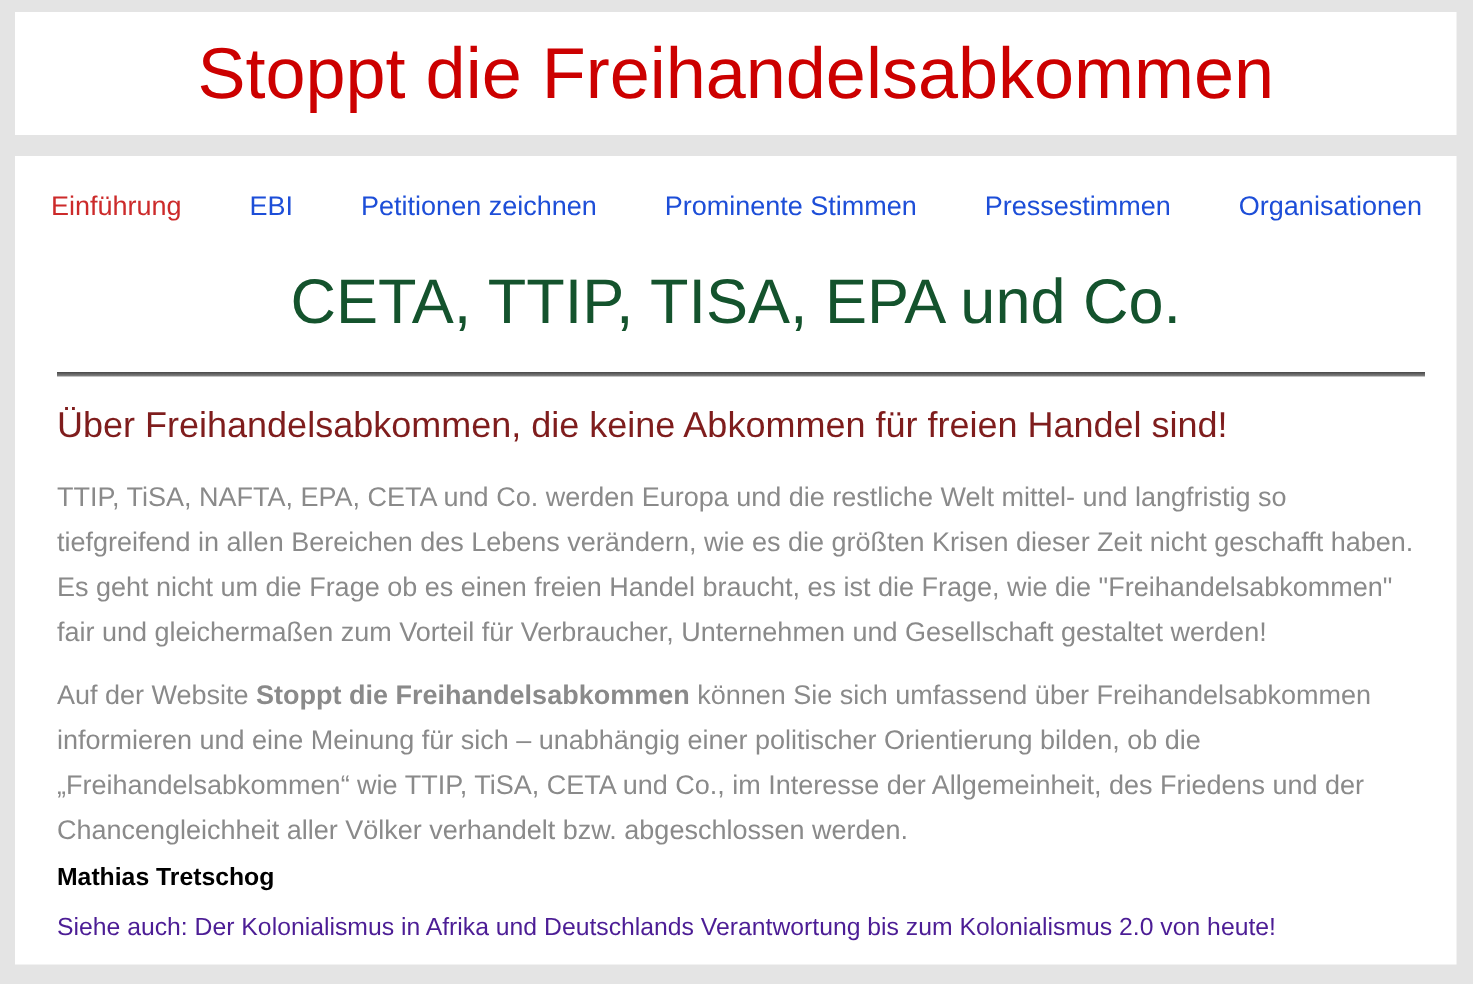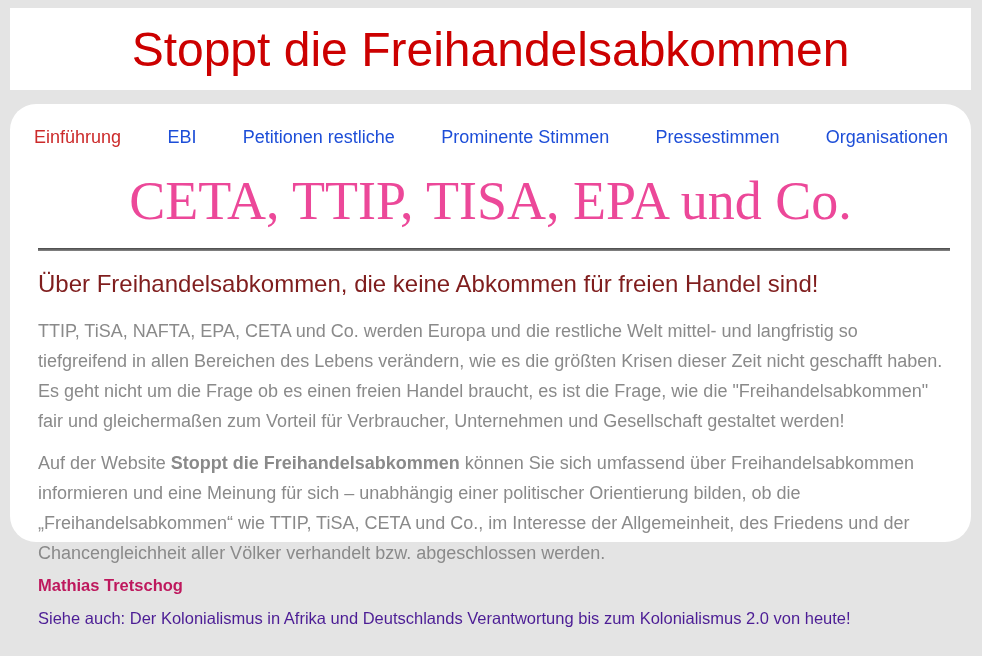--- a/index.html
+++ b/index.html
@@ -24,45 +24,43 @@
   .banner h1 {
     color: #cc0000;
     font-size: 48px;
     font-weight: 400;
     letter-spacing: 0px;
     white-space: nowrap;
   }
   .content {
     background: #ffffff;
     margin: 14px 11px 13px 10px;
-    height: 438px;
+    height: 539px;
     padding-top: 23px;
-    border-radius: 26px;
   }
   .nav {
     display: flex;
     justify-content: space-between;
     padding: 0 23px 0 24px;
     font-size: 18px;
   }
   .nav a {
     color: #1d4ed8;
     text-decoration: none;
     white-space: nowrap;
     cursor: pointer;
   }
   .nav a.active { color: #cc2a2a; }
   .main-heading {
     margin-top: 29px;
     text-align: center;
-    color: #ec4899;
-    font-size: 54px;
+    color: #14532d;
+    font-size: 42px;
     font-weight: 400;
     line-height: 48px;
-    font-family: Liberation Serif, serif;
   }
   .divider {
     border: none;
     height: 3px;
     background: linear-gradient(#474747, #888888);
     margin: 23px 21px 0 28px;
   }
   .subheading {
     margin: 19px 21px 0 28px;
     color: #7f1d1d;
@@ -73,21 +71,21 @@
   .para {
     margin: 18px 21px 0 28px;
     color: #8a8a8a;
     font-size: 18px;
     line-height: 30px;
   }
   .para.second { margin-top: 12px; }
   .para strong { color: #8a8a8a; font-weight: 700; }
   .author {
     margin: 7px 21px 0 28px;
-    color: #be185d;
+    color: #000000;
     font-size: 16.5px;
     font-weight: 700;
     line-height: 20px;
   }
   .see-also {
     display: block;
     margin: 13px 21px 0 28px;
     color: #4c1d95;
     font-size: 16.5px;
     line-height: 20px;
@@ -100,21 +98,21 @@
 
 <header class="banner">
   <h1>Stoppt die Freihandelsabkommen</h1>
 </header>
 
 <main class="content">
 
   <nav class="nav">
     <a class="active" href="#">Einführung</a>
     <a href="#">EBI</a>
-    <a href="#">Petitionen restliche</a>
+    <a href="#">Petitionen zeichnen</a>
     <a href="#">Prominente Stimmen</a>
     <a href="#">Pressestimmen</a>
     <a href="#">Organisationen</a>
   </nav>
 
   <h2 class="main-heading">CETA, TTIP, TISA, EPA und Co.</h2>
 
   <hr class="divider">
 
   <h3 class="subheading">Über Freihandelsabkommen, die keine Abkommen für freien Handel sind!</h3>

